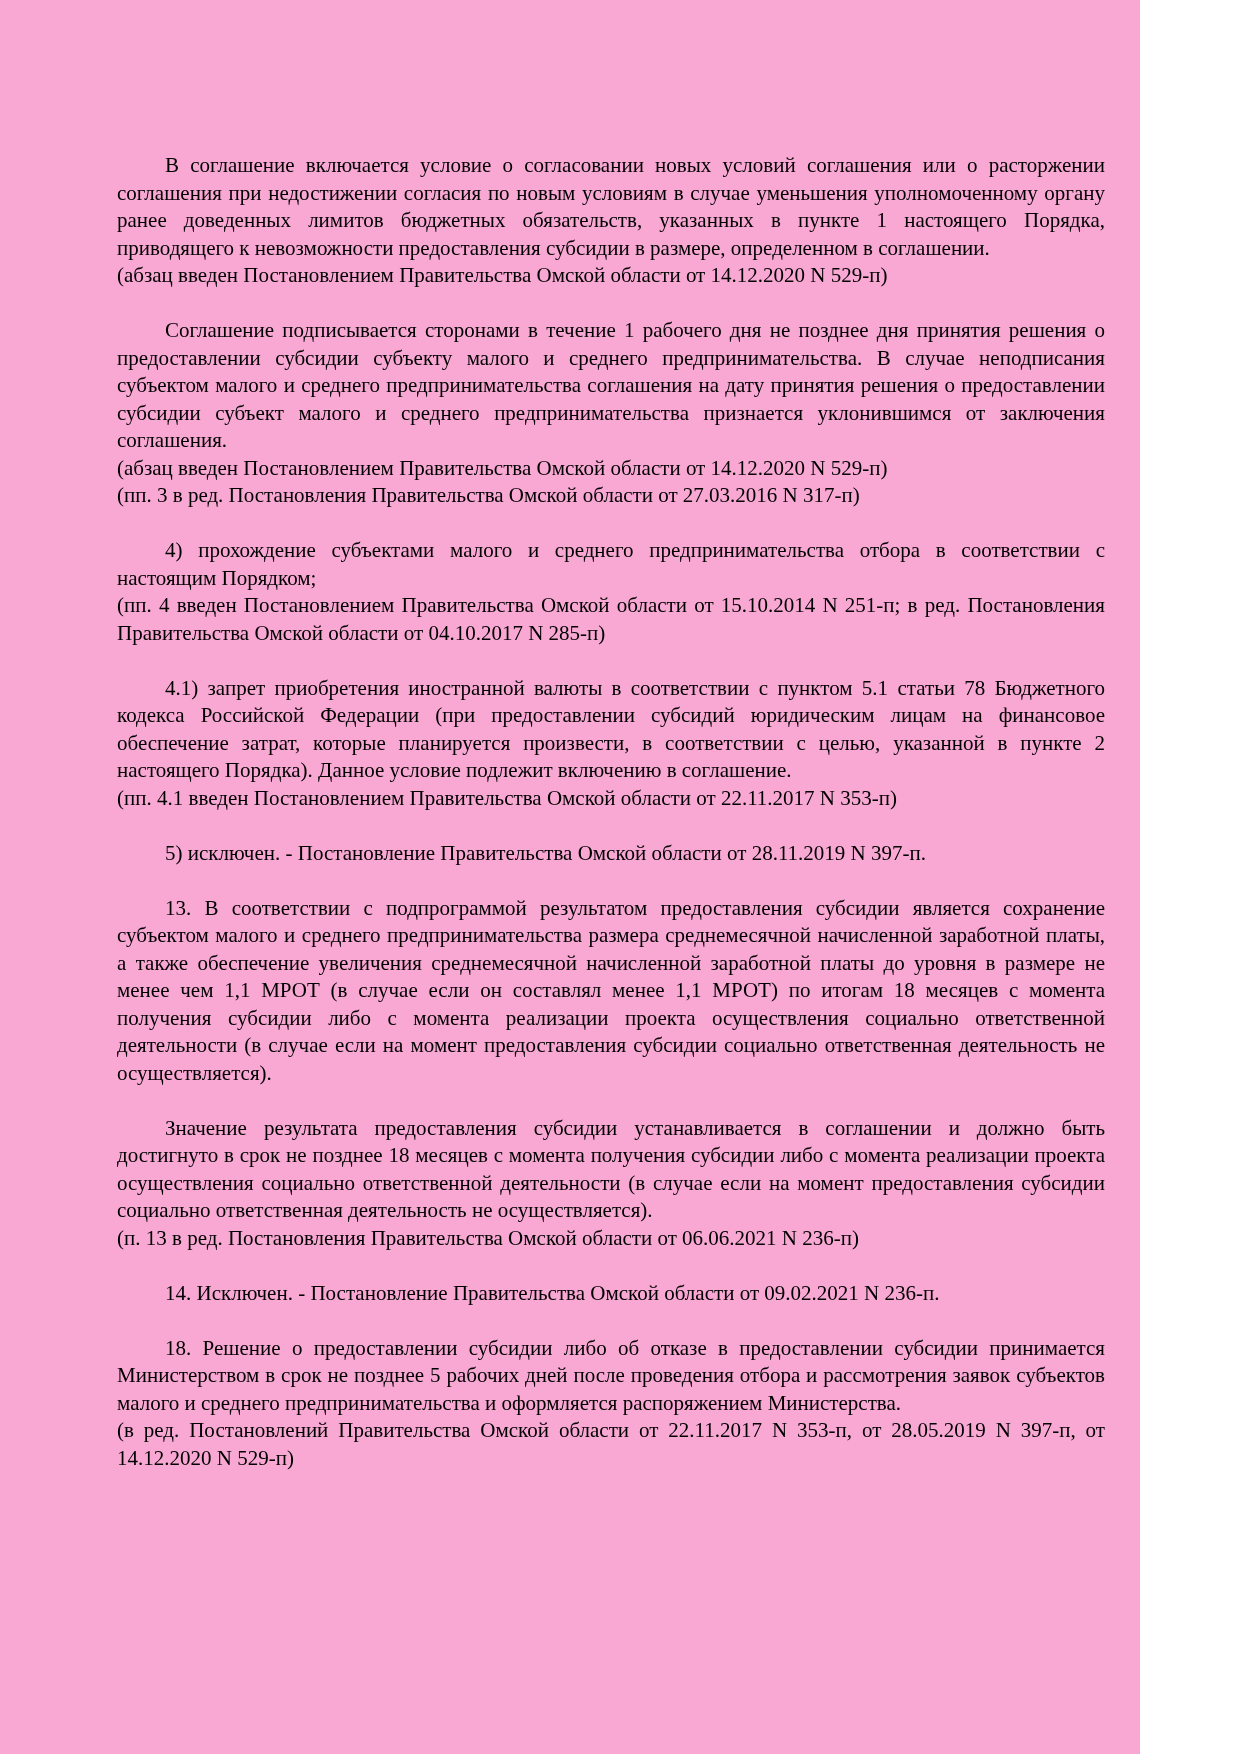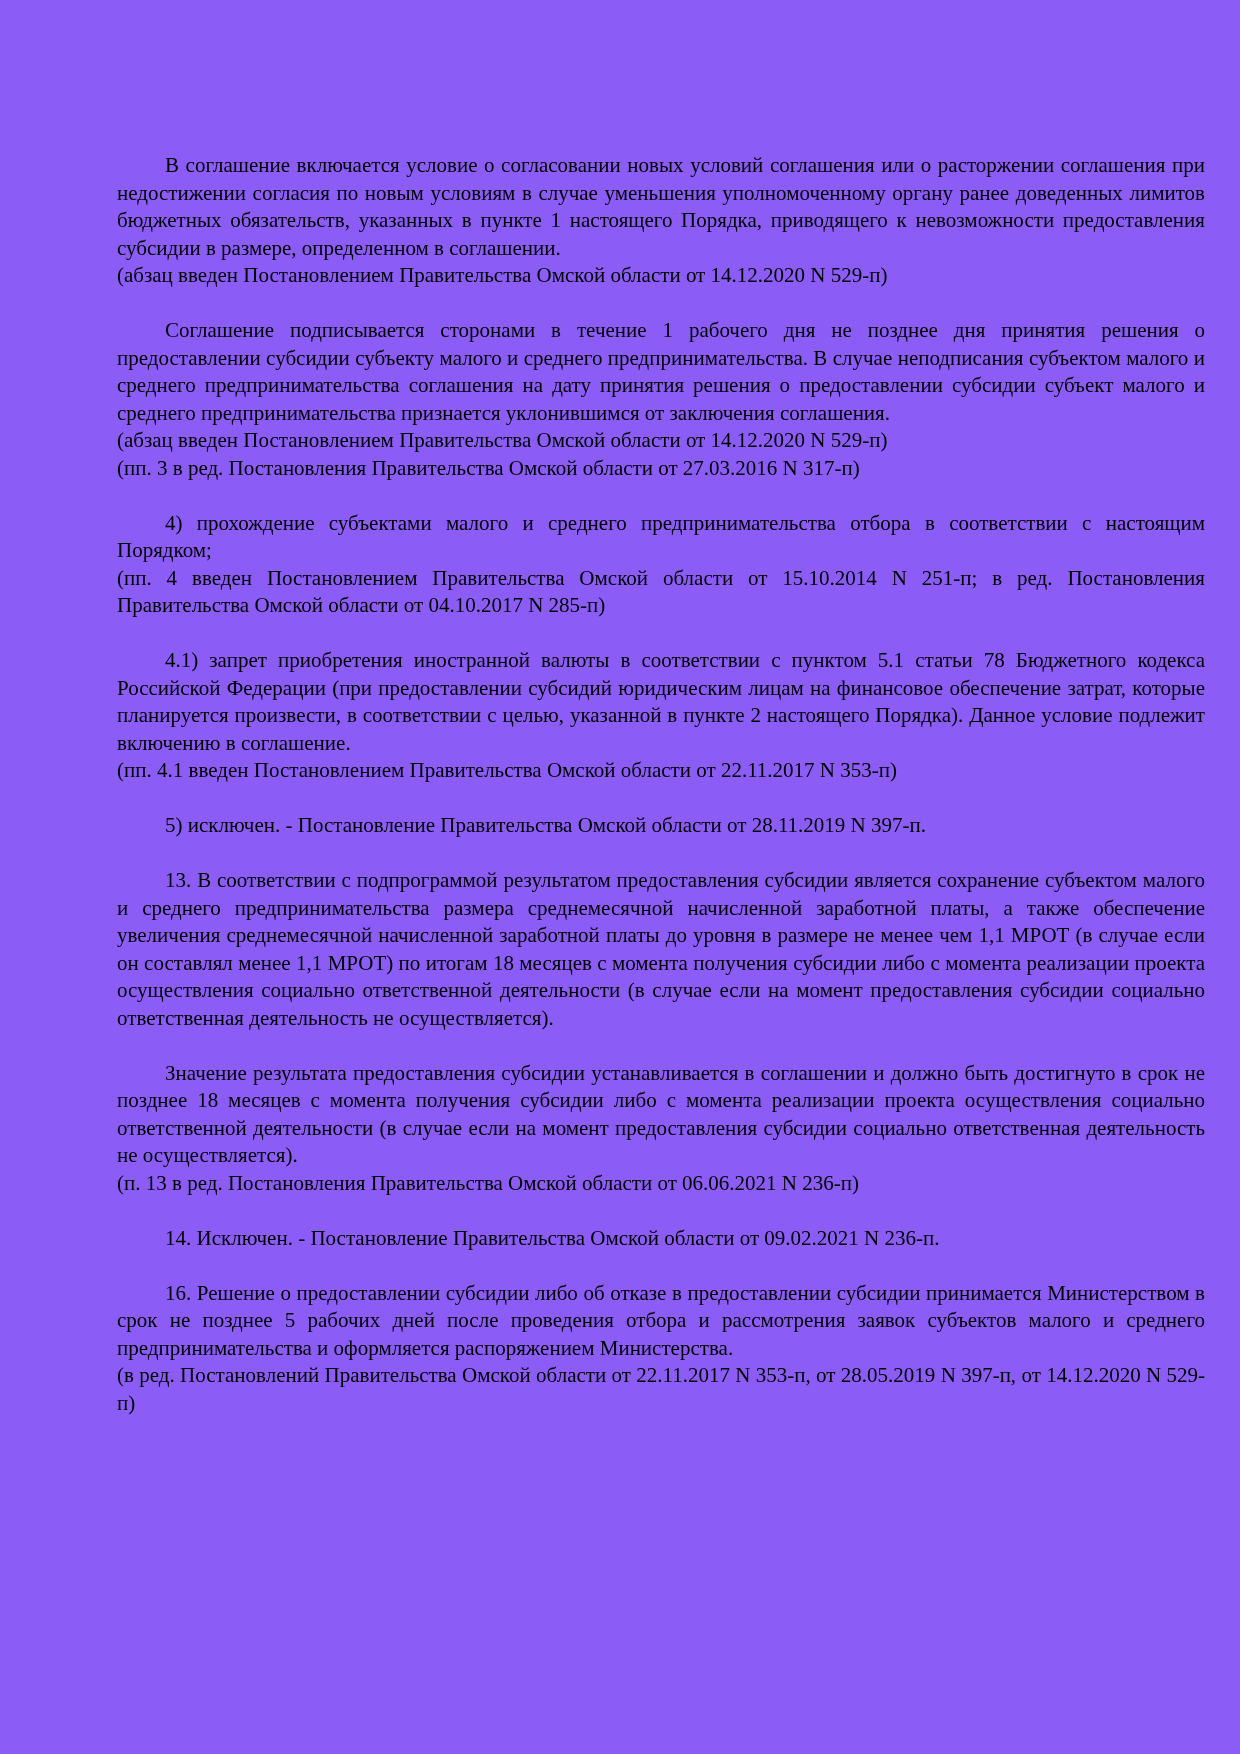--- a/index.html
+++ b/index.html
@@ -6,23 +6,23 @@
     margin: 0;
     padding: 0;
     background: #ffffff;
   }
   body {
     width: 1240px;
     font-family: "Liberation Serif", "DejaVu Serif", serif;
   }
   .page {
     position: relative;
-    width: 1240px;
+    width: 1140px;
     min-height: 1754px;
-    background: #8b5cf6;
+    background: #f9a8d4;
     box-sizing: border-box;
     padding: 152px 35px 60px 117px;
   }
   .doc {
     color: #000000;
     font-size: 21px;
     line-height: 27.5px;
     text-align: justify;
     text-justify: inter-word;
   }
@@ -72,17 +72,17 @@
         <p class="body">13. В соответствии с подпрограммой результатом предоставления субсидии является сохранение субъектом малого и среднего предпринимательства размера среднемесячной начисленной заработной платы, а также обеспечение увеличения среднемесячной начисленной заработной платы до уровня в размере не менее чем 1,1 МРОТ (в случае если он составлял менее 1,1 МРОТ) по итогам 18 месяцев с момента получения субсидии либо с момента реализации проекта осуществления социально ответственной деятельности (в случае если на момент предоставления субсидии социально ответственная деятельность не осуществляется).</p>
       </div>
       <div class="block">
         <p class="body">Значение результата предоставления субсидии устанавливается в соглашении и должно быть достигнуто в срок не позднее 18 месяцев с момента получения субсидии либо с момента реализации проекта осуществления социально ответственной деятельности (в случае если на момент предоставления субсидии социально ответственная деятельность не осуществляется).</p>
         <p class="note">(п. 13 в ред. Постановления Правительства Омской области от 06.06.2021 N 236-п)</p>
       </div>
       <div class="block">
         <p class="body">14. Исключен. - Постановление Правительства Омской области от 09.02.2021 N 236-п.</p>
       </div>
       <div class="block">
-        <p class="body">16. Решение о предоставлении субсидии либо об отказе в предоставлении субсидии принимается Министерством в срок не позднее 5 рабочих дней после проведения отбора и рассмотрения заявок субъектов малого и среднего предпринимательства и оформляется распоряжением Министерства.</p>
+        <p class="body">18. Решение о предоставлении субсидии либо об отказе в предоставлении субсидии принимается Министерством в срок не позднее 5 рабочих дней после проведения отбора и рассмотрения заявок субъектов малого и среднего предпринимательства и оформляется распоряжением Министерства.</p>
         <p class="note">(в ред. Постановлений Правительства Омской области от 22.11.2017 N 353-п, от 28.05.2019 N 397-п, от 14.12.2020 N 529-п)</p>
       </div>
     </main>
 </div>
 
 </body></html>

